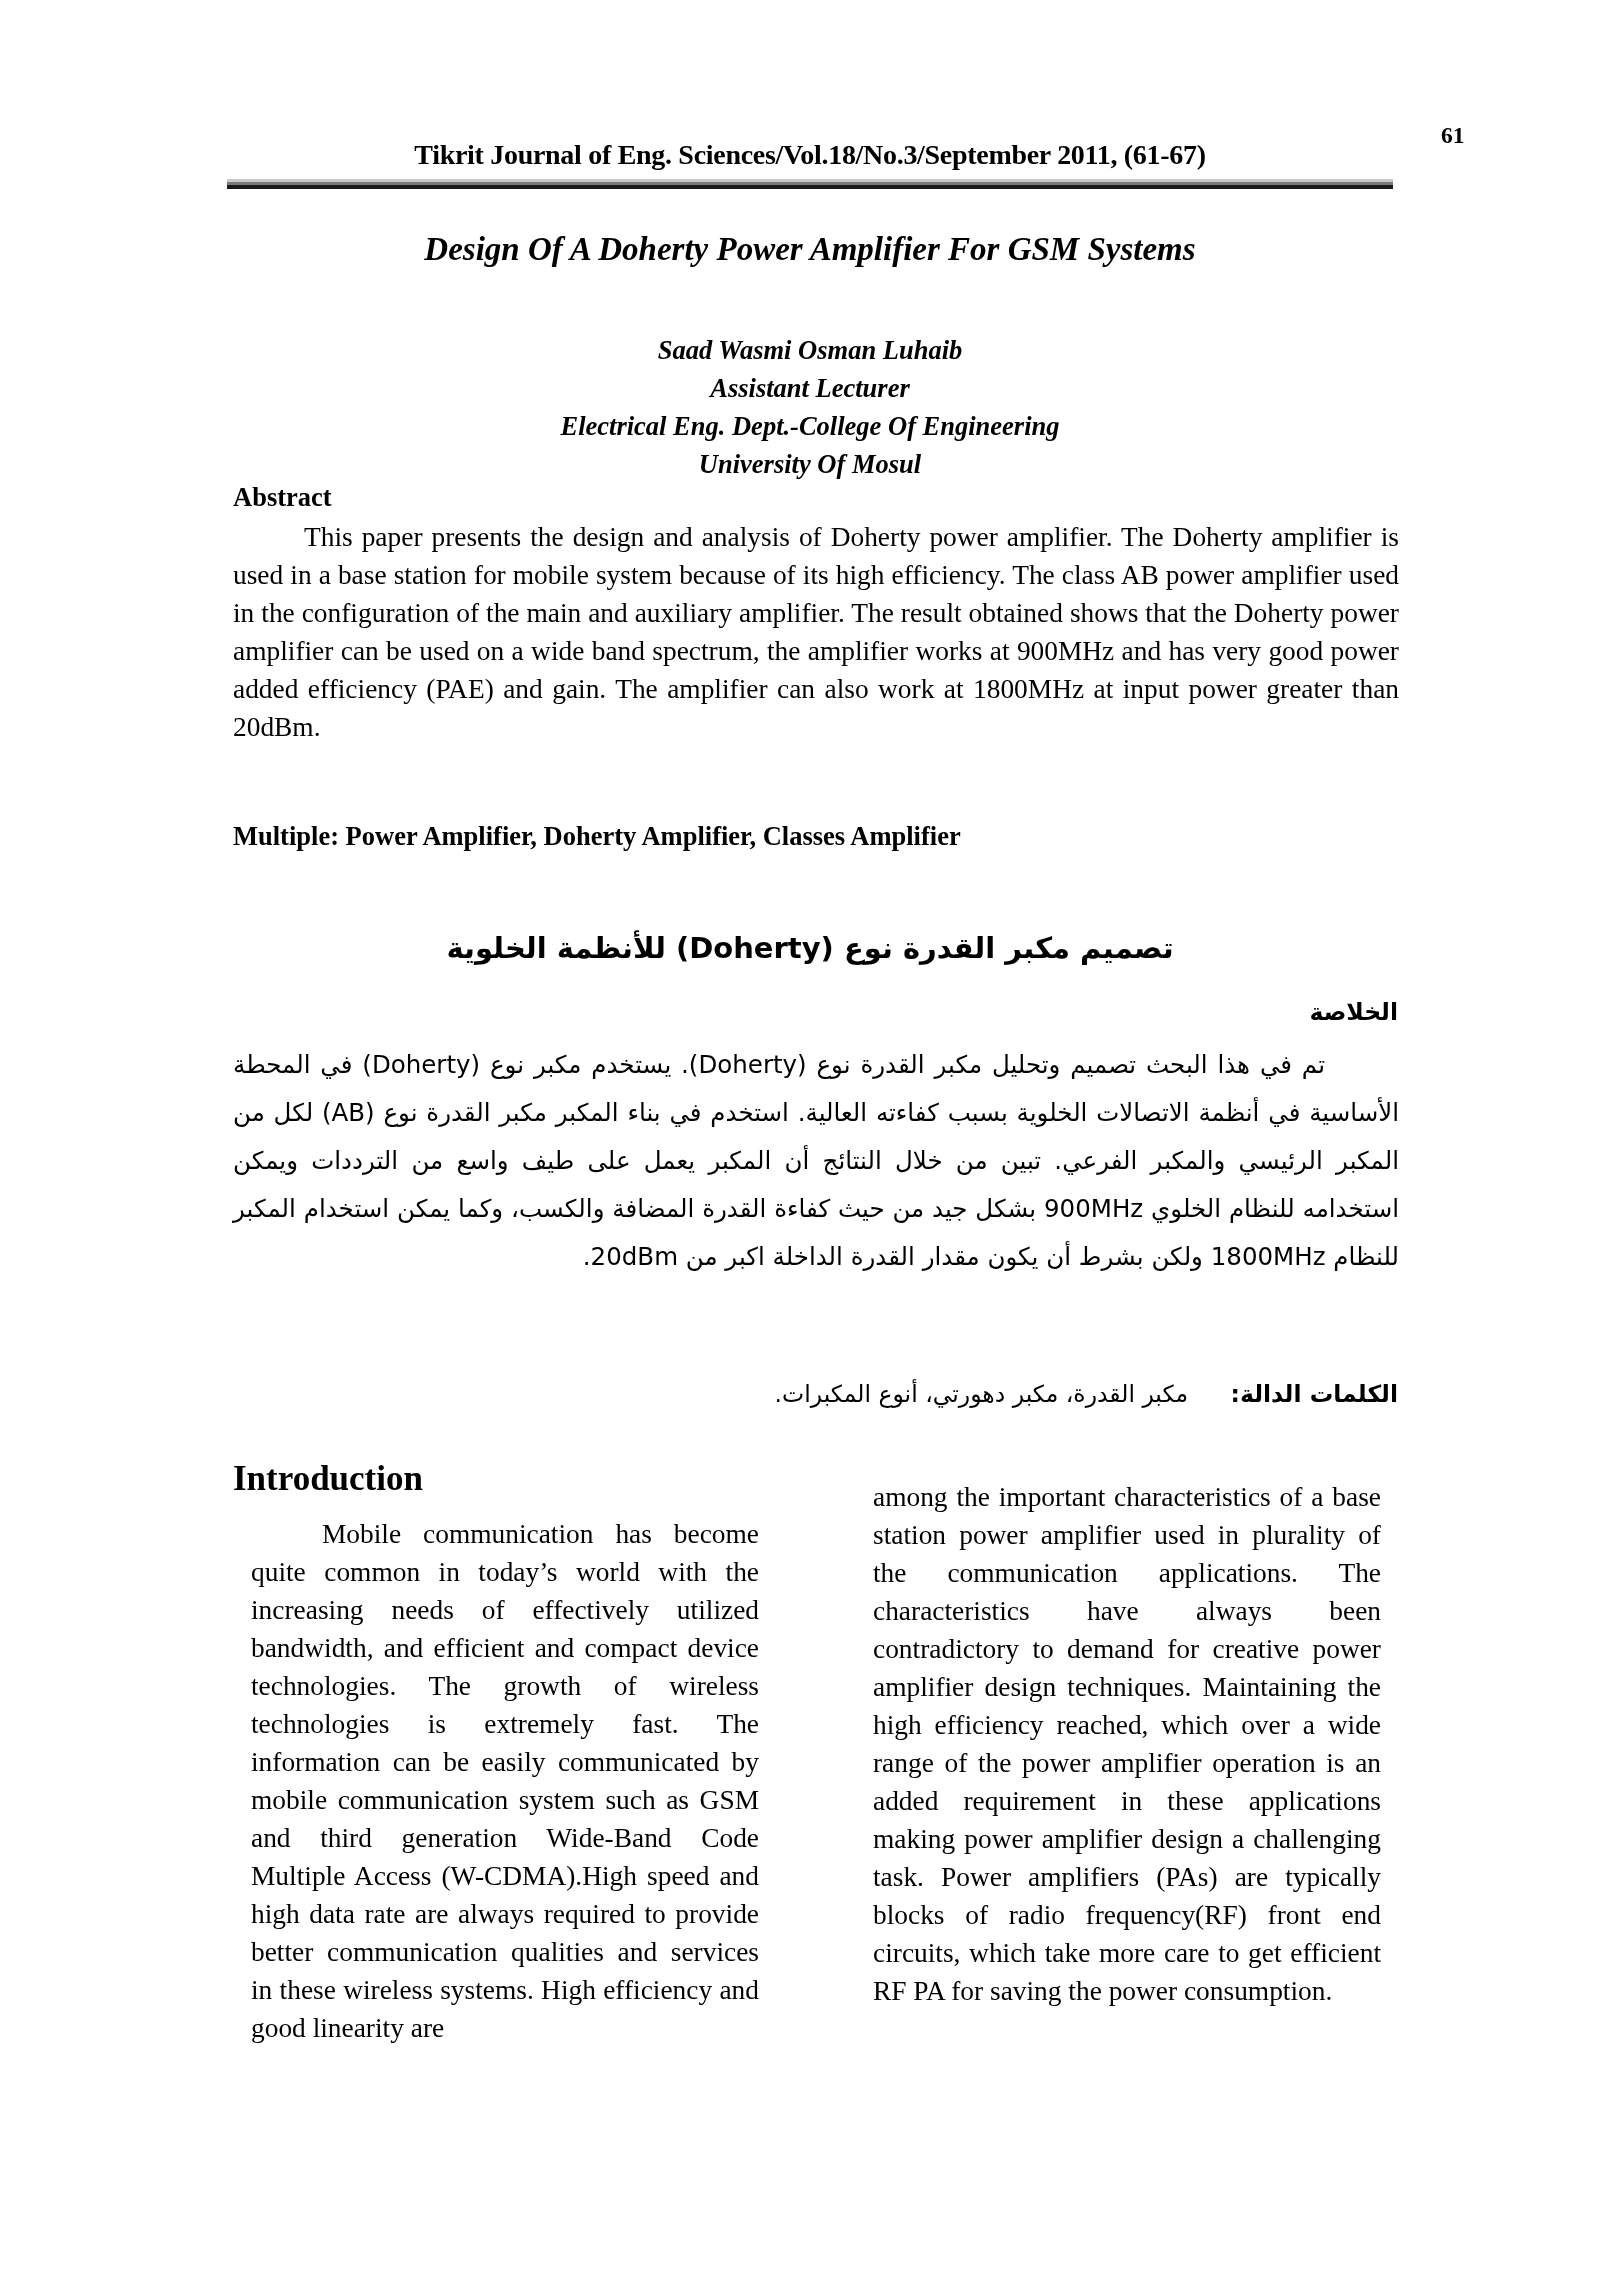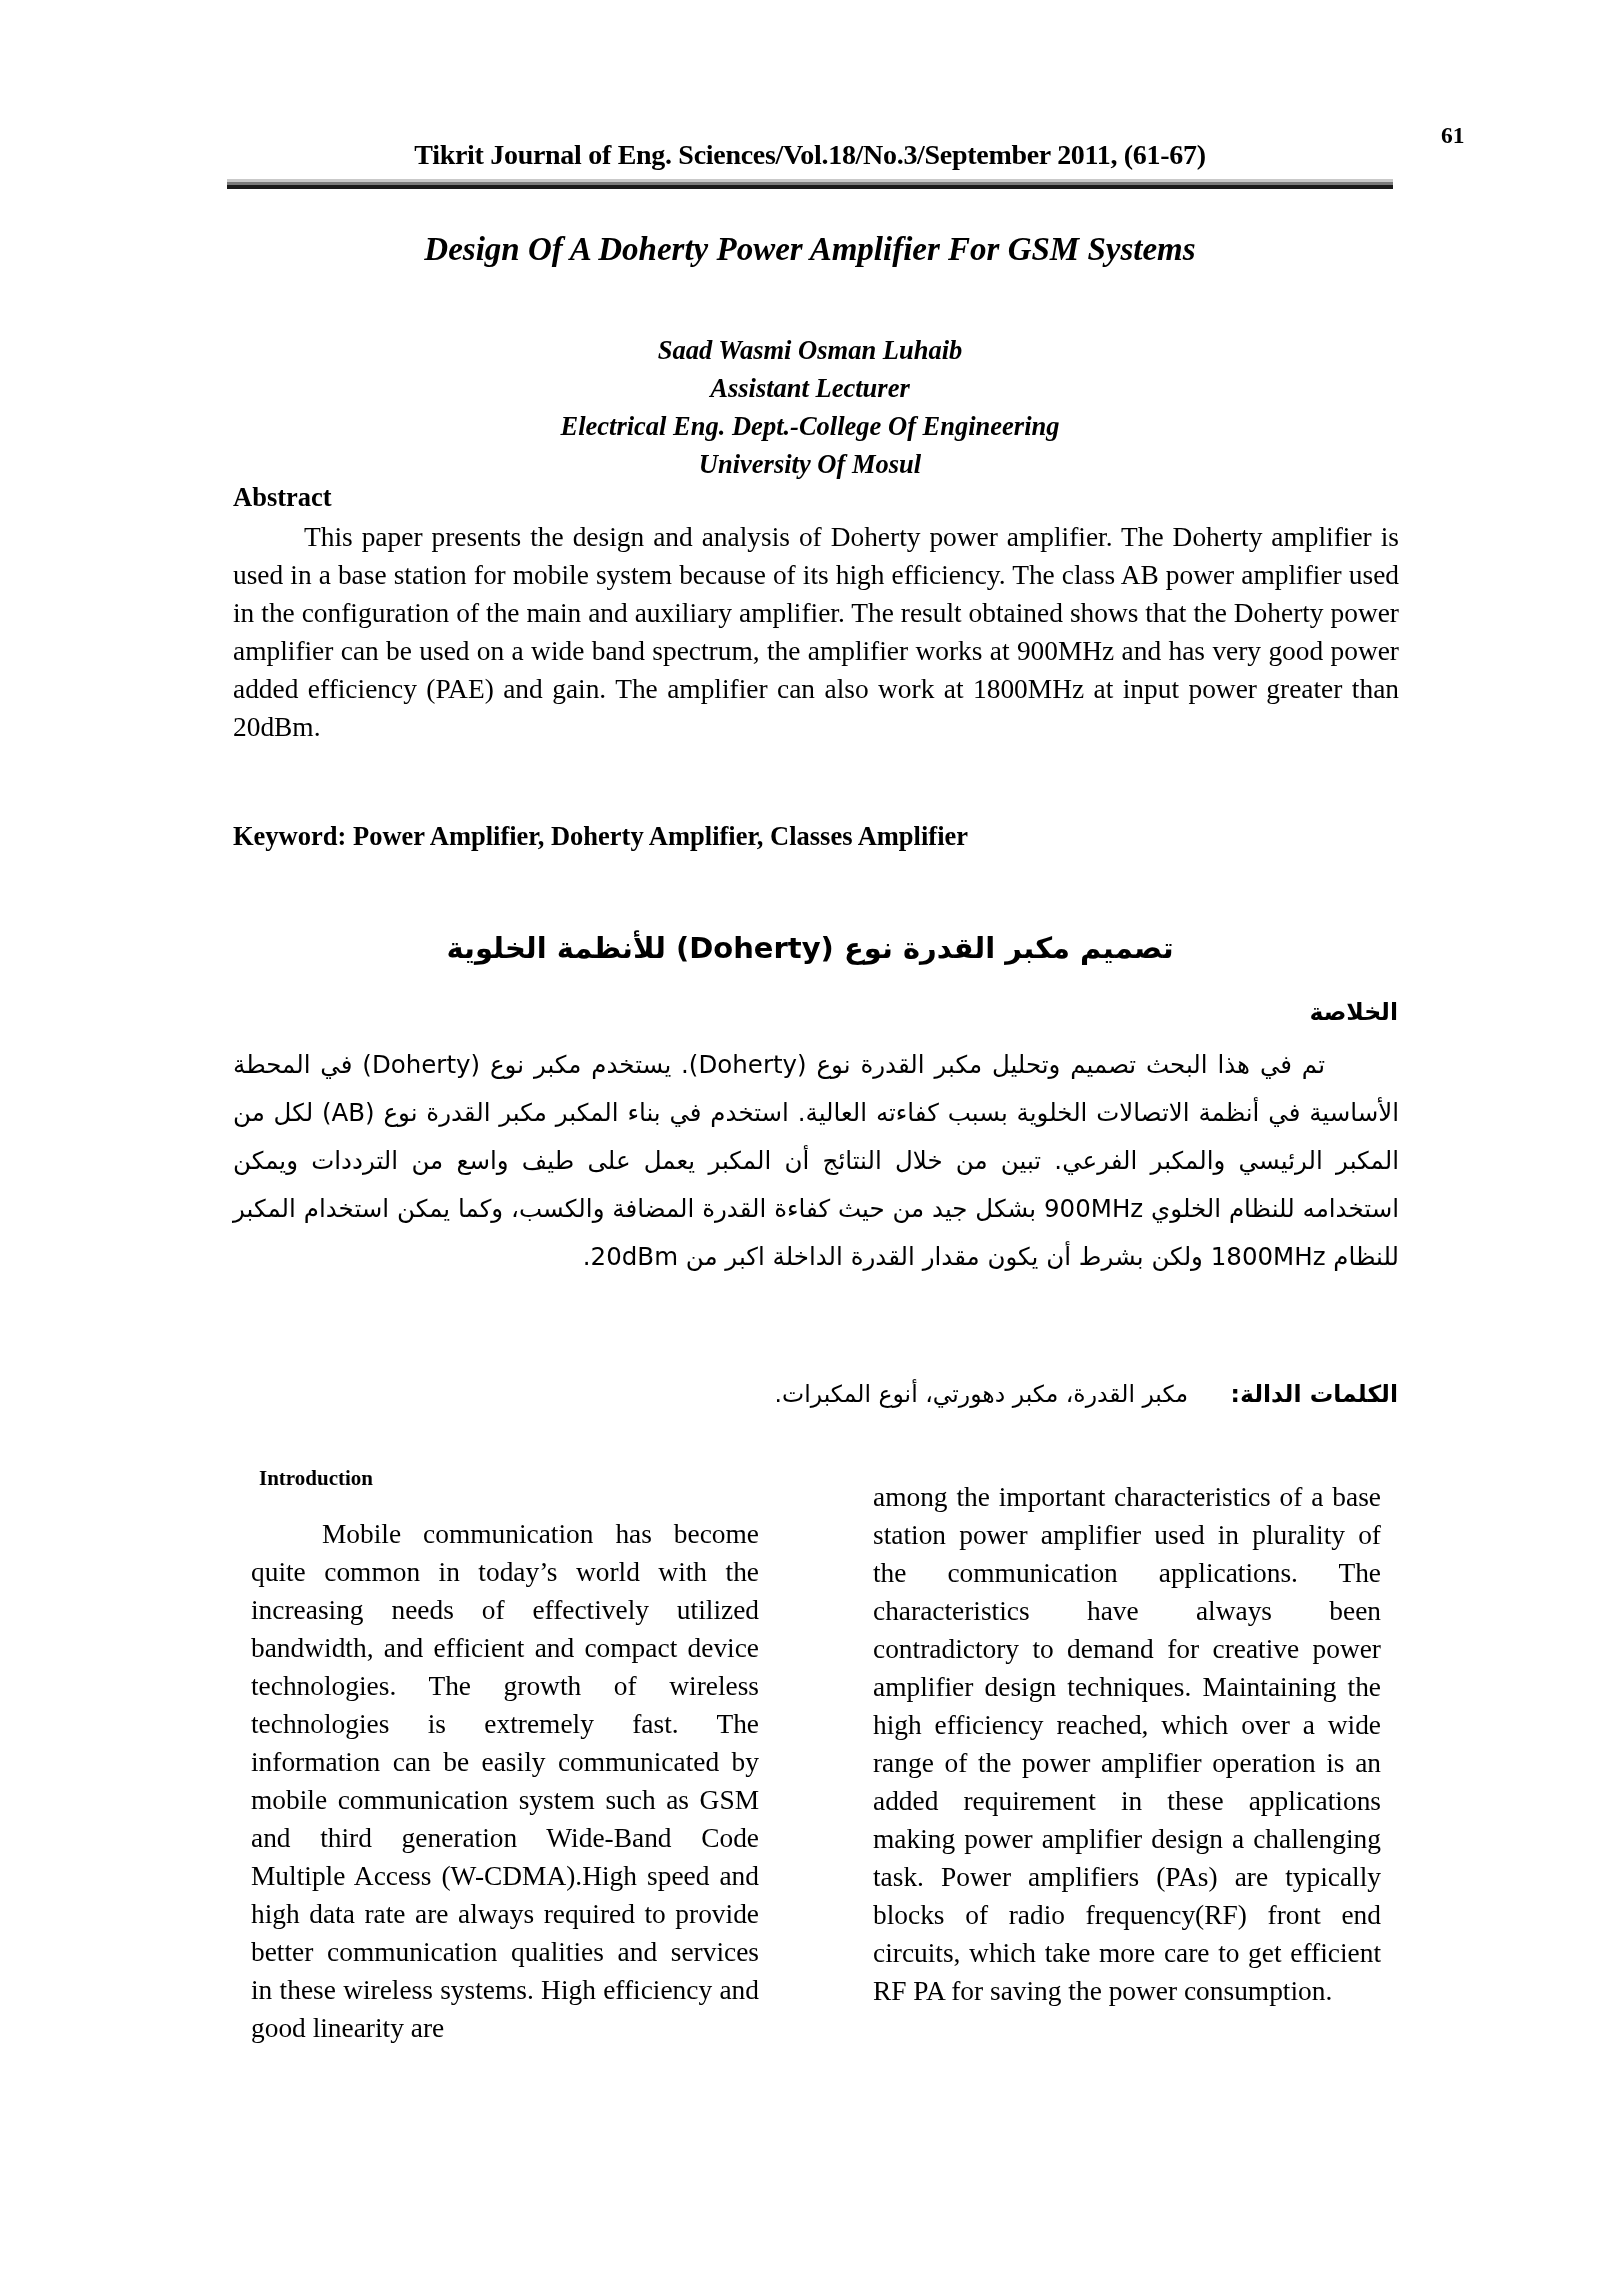--- a/index.html
+++ b/index.html
@@ -86,21 +86,21 @@
 
     .col {
       top: 1460px;
       width: 544px;
       font-size: 27.4px; line-height: 38px;
       text-align: justify;
     }
     .col-left { left: 233px; }
     .col-right { left: 855px; }
     .intro-heading {
-      font-size: 21px; font-weight: bold; line-height: 37px; margin-left: 26px;
+      font-size: 35px; font-weight: bold; line-height: 37px;
     }
     .intro-para { text-indent: 71px; margin: 0; }
     .col p { margin: 18px; }
   </style>
 </head>
 <body>
 
 <div class="abs page-number">61</div>
 <div class="abs journal-header">Tikrit Journal of Eng. Sciences/Vol.18/No.3/September 2011, (61-67)</div>
 <div class="abs header-rule"></div>
@@ -110,21 +110,21 @@
 <div class="abs author-block">
   <div>Saad Wasmi Osman Luhaib</div>
   <div>Assistant Lecturer</div>
   <div>Electrical Eng. Dept.-College Of Engineering</div>
   <div>University Of Mosul</div>
 </div>
 
 <div class="abs section-heading abstract-heading">Abstract</div>
 <div class="abs abstract-text">This paper presents the design and analysis of Doherty power amplifier. The Doherty amplifier is used in  a base station for mobile system because of its high efficiency. The class AB power amplifier used in the configuration of the main and auxiliary amplifier. The result obtained shows that the Doherty power amplifier can be used on a wide band spectrum, the amplifier works at 900MHz and has very good power added efficiency (PAE) and gain. The amplifier can also work at 1800MHz at input power greater than 20dBm.</div>
 
-<div class="abs keywords">Keyword: Power Amplifier, Doherty Amplifier, Classes Amplifier</div>
+<div class="abs keywords">Multiple: Power Amplifier, Doherty Amplifier, Classes Amplifier</div>
 
 <div class="abs arabic arabic-title" dir="rtl">تصميم مكبر القدرة نوع (Doherty) للأنظمة الخلوية</div>
 <div class="abs arabic arabic-abstract-heading" dir="rtl">الخلاصة</div>
 <div class="abs arabic arabic-abstract" dir="rtl">تم في هذا البحث تصميم وتحليل مكبر القدرة نوع (Doherty). يستخدم مكبر نوع (Doherty) في المحطة الأساسية في أنظمة الاتصالات الخلوية بسبب كفاءته العالية. استخدم في بناء المكبر مكبر القدرة نوع (AB) لكل من المكبر الرئيسي والمكبر الفرعي. تبين من خلال النتائج أن المكبر يعمل على طيف واسع من الترددات ويمكن استخدامه للنظام الخلوي 900MHz بشكل جيد من حيث كفاءة القدرة المضافة والكسب، وكما يمكن استخدام المكبر للنظام 1800MHz ولكن بشرط أن يكون مقدار القدرة الداخلة اكبر من 20dBm.</div>
 <div class="abs arabic arabic-keywords" dir="rtl">
   <span class="label">الكلمات الدالة:</span><span> مكبر القدرة، مكبر دهورتي، أنوع المكبرات.</span>
 </div>
 
 <div class="abs col col-left">
   <div class="intro-heading">Introduction</div>

